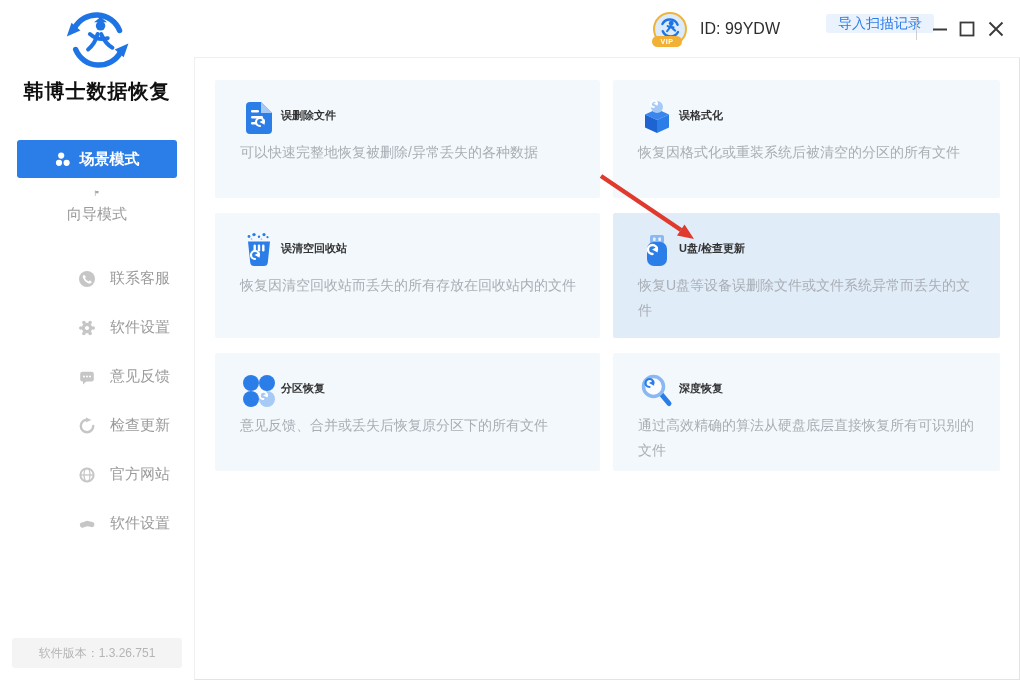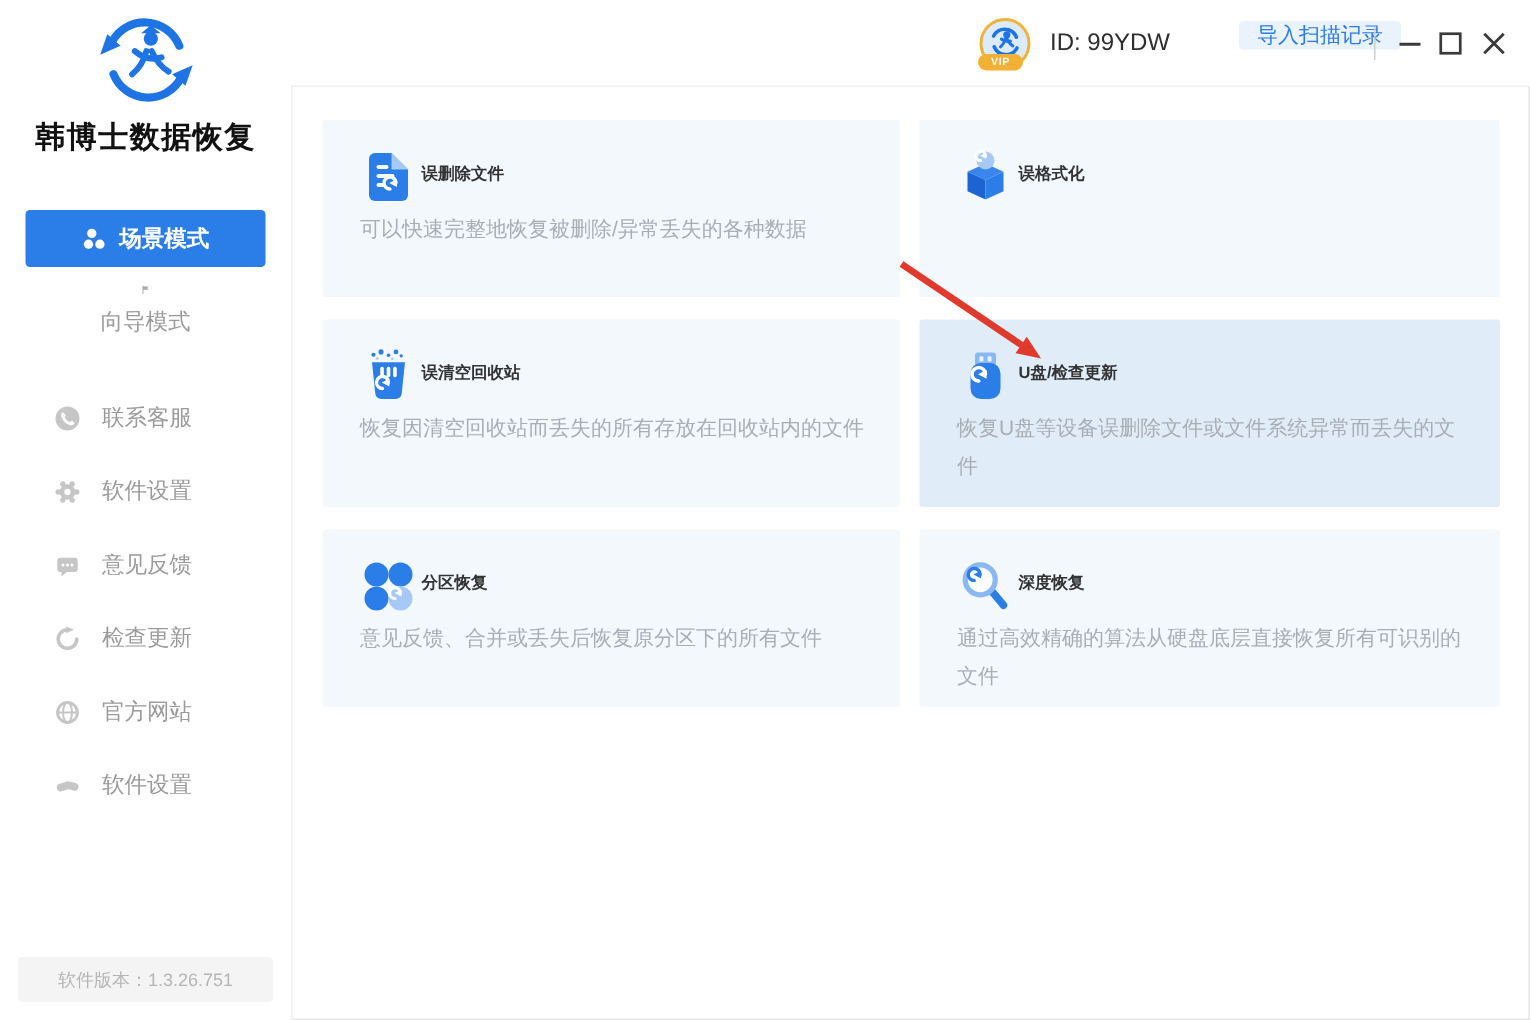--- a/index.html
+++ b/index.html
@@ -12,21 +12,21 @@
   
   .sidebar{position:absolute;left:0;top:0;width:194px;height:680px;background:#fff;border-right:1px solid #efefef;}
   .logo{position:absolute;left:50%;top:8px;transform:translateX(-50%);width:72px;height:64px;}
   .app-title{position:absolute;left:0;top:78px;width:100%;text-align:center;font-size:20px;font-weight:bold;color:#111;letter-spacing:1px;}
   .mode-btn{position:absolute;left:17px;top:140px;width:160px;height:38px;border-radius:3px;
     display:flex;align-items:center;justify-content:center;gap:9px;cursor:pointer;}
   .mode-btn.active{background:#2b7de8;color:#fff;font-weight:bold;}
   .mode-btn .lbl{font-size:15px;}
   .mode-row{position:absolute;left:17px;top:190px;width:160px;height:34px;display:flex;align-items:center;justify-content:center;gap:9px;color:#9b9b9b;font-size:15px;cursor:pointer;flex-direction:column;}
   .side-items{position:absolute;left:0;top:254px;width:194px;}
-  .side-item{height:49px;display:flex;align-items:center;padding-left:36px;gap:14px;color:#9b9b9b;font-size:15px;cursor:pointer;}
+  .side-item{height:49px;display:flex;align-items:center;padding-left:78px;gap:14px;color:#9b9b9b;font-size:15px;cursor:pointer;}
   .side-item svg{flex:0 0 auto;}
   .version-box{position:absolute;left:12px;top:638px;width:170px;height:30px;background:#f4f4f4;border-radius:3px;
     display:flex;align-items:center;justify-content:center;font-size:12px;color:#b5b5b5;}
   
   .header{position:absolute;left:194px;top:0;width:826px;height:57px;border-bottom:1px solid #efefef;background:#fff;}
   .avatar{position:absolute;left:459px;top:12px;width:34px;height:34px;border-radius:50%;background:#dcebfb;border:2px solid #f0b33a;box-sizing:border-box;cursor:pointer;}
   .avatar .ribbon{position:absolute;left:-3px;bottom:-3px;width:30px;height:11px;background:#f2b135;border-radius:6px;
     font-size:7px;font-weight:bold;color:#fff;text-align:center;line-height:11px;letter-spacing:.5px;}
   .avatar svg{position:absolute;left:3px;top:2px;}
   .user-id{position:absolute;left:506px;top:0;height:57px;line-height:57px;font-size:16px;color:#2e2e2e;}
@@ -203,20 +203,21 @@
   <div class="card">
     <svg class="cicon" viewBox="0 0 38 38">
       <polygon points="19,10 31,15.5 19,21 7,15.5" fill="#3b86ec"></polygon>
       <polygon points="7,15.5 19,21 19,34 7,28.5" fill="#1d64d2"></polygon>
       <polygon points="31,15.5 19,21 19,34 31,28.5" fill="#2b7de8"></polygon>
       <circle cx="19" cy="8" r="6" fill="#a6c9f5"></circle>
       <path d="M15.8 8 A3.2 3.2 0 1 1 19 4.8" fill="none" stroke="#fff" stroke-width="2" stroke-linecap="round"></path>
       <polygon points="15.3,4.8 19.5,2.8 19.5,6.8" fill="#fff"></polygon>
     </svg>
     <div class="ctitle">误格式化</div>
+    <div class="cdesc">恢复因格式化或重装系统后被清空的分区的所有文件</div>
   </div>
 
   <div class="card">
     <svg class="cicon" viewBox="0 0 38 38">
       <g fill="#2b7de8">
         <circle cx="9" cy="4.5" r="1.4"></circle>
           <circle cx="14" cy="2.6" r="1.7"></circle>
           <circle cx="19" cy="4.8" r="1.2"></circle>
         <circle cx="24" cy="2.6" r="1.6"></circle>
           <circle cx="27.5" cy="5.2" r="1.1"></circle>

